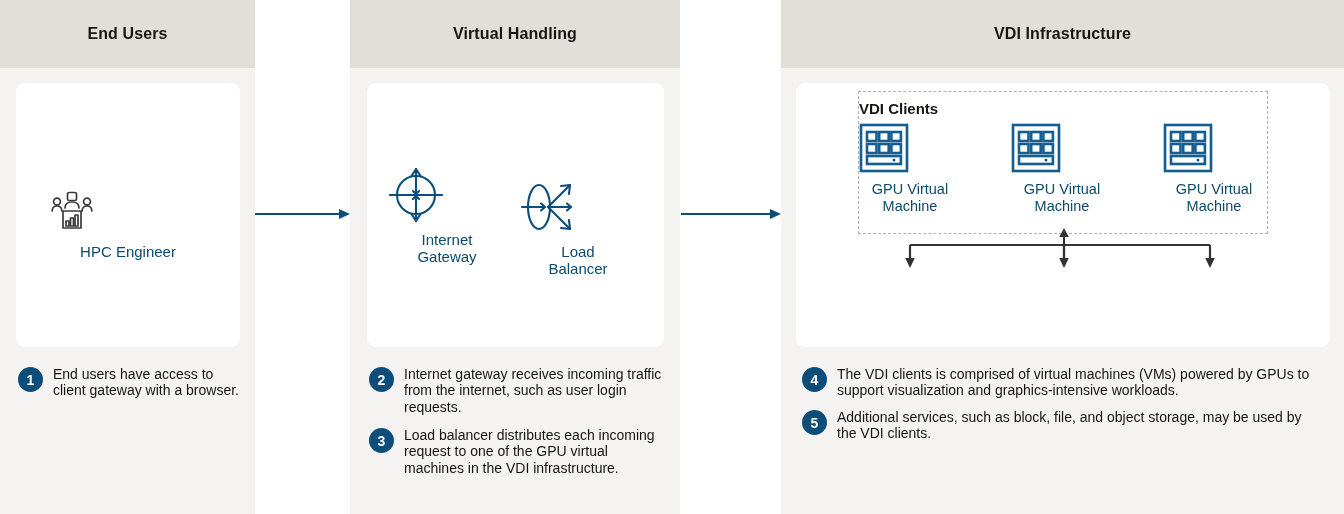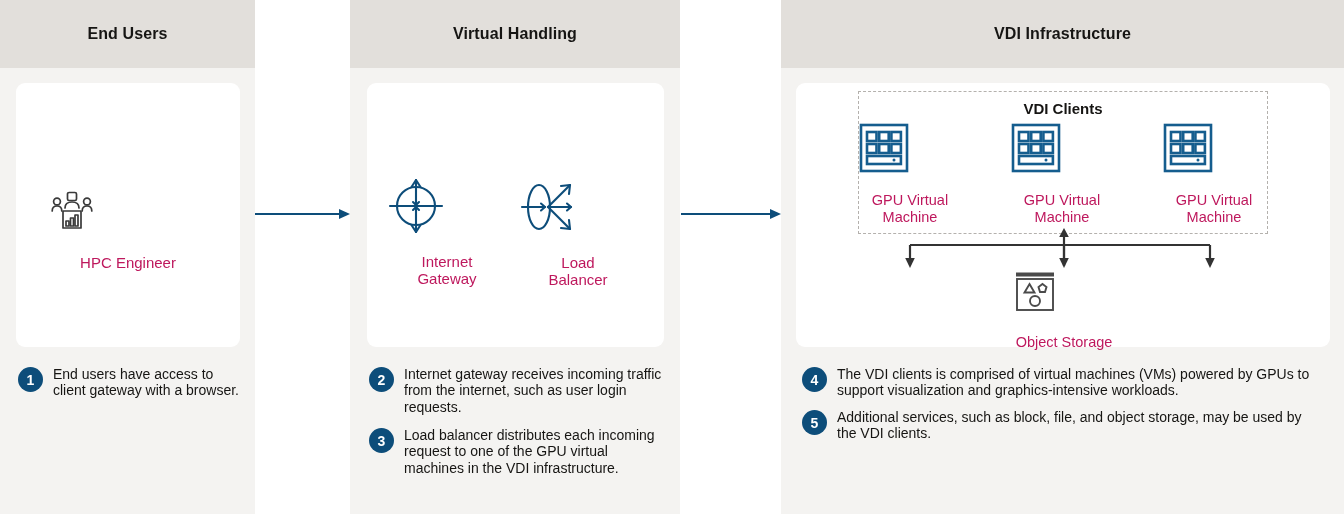--- a/index.html
+++ b/index.html
@@ -24,31 +24,31 @@
   .col-body{position:absolute;left:0;top:68px;width:100%;bottom:0;}
 
   
   .card{
     position:absolute;background:#ffffff;border-radius:9px;
   }
 
   
   .node{position:absolute;text-align:center;}
   .node .label{
-    font-size:15px;color:#be185d;line-height:1.15;margin-top:18px;
+    font-size:15px;color:#0c4a6e;line-height:1.15;margin-top:7px;
     white-space:pre-line;
   }
   .node .label.sm{font-size:14.5px;}
 
   
   .dashed-group{
     position:absolute;border:1px dashed #b4b1ad;background:transparent;
   }
   .group-title{
-    position:absolute;left:0;top:8px;width:100%;text-align:center;
+    position:absolute;left:0;top:8px;width:100%;text-align:left;
     font-size:15px;font-weight:bold;color:#161513;
   }
 
   
   .callout{position:absolute;display:flex;align-items:flex-start;}
   .badge{
     flex:0 0 auto;width:25px;height:25px;border-radius:50%;
     background:#0d4d7a;color:#fff;font-size:14px;font-weight:bold;
     display:flex;align-items:center;justify-content:center;
     margin-right:10px;margin-top:1px;
@@ -102,21 +102,21 @@
     </svg>
   </div>
 
   <div class="column" style="left:350px;width:330px;height:514px;">
     <div class="col-header">Virtual Handling</div>
     <div class="col-body"></div>
   </div>
 
   <div class="card" style="left:367px;top:83px;width:297px;height:264px;"></div>
 
-  <div class="node" style="left:387px;top:177px;width:120px;">
+  <div class="node" style="left:387px;top:166px;width:120px;">
     <span>
       <svg width="58" height="58" viewBox="0 0 58 58" fill="none" stroke="#0d4d7a" stroke-width="2.1" stroke-linecap="round" stroke-linejoin="round">
         <circle cx="29" cy="29" r="19"></circle>
 
         <line x1="29" y1="3" x2="29" y2="55"></line>
 
         <line x1="3" y1="29" x2="55" y2="29"></line>
 
         <path d="M29 3 L24.5 10 M29 3 L33.5 10"></path>
 
@@ -238,32 +238,20 @@
 
       <path d="M178 17 L178 30" stroke="#333333" stroke-width="2.2" fill="none"></path>
       <path d="M178 40 L173.2 30 L182.8 30 Z" fill="#333333"></path>
 
       <path d="M324 17 L324 30" stroke="#333333" stroke-width="2.2" fill="none"></path>
       <path d="M324 40 L319.2 30 L328.8 30 Z" fill="#333333"></path>
     </svg>
   </div>
 
 
-  <div class="node" style="left:1012px;top:270px;width:104px;">
-    <span>
-      <svg width="46" height="46" viewBox="0 0 46 46" fill="none" stroke="#4a4a4a" stroke-width="1.9">
-        <rect x="4" y="2.5" width="38" height="4" fill="#4a4a4a" stroke="none"></rect>
-        <rect x="5" y="9" width="36" height="31"></rect>
-        <path d="M17.5 14 L22.5 22.5 L12.5 22.5 Z"></path>
-        <path d="M30.5 14 L34.5 17 L33 22 L28 22 L26.5 17 Z"></path>
-        <circle cx="23" cy="31" r="5"></circle>
-      </svg>
-    </span>
-    <div class="label sm">Object Storage</div>
-  </div>
 
 
   <div class="callout" style="left:18px;top:366px;width:225px;">
     <div class="badge">1</div>
     <div class="text">End users have access to client gateway with a browser.</div>
   </div>
 
   <div class="callout" style="left:369px;top:366px;width:295px;">
     <div class="badge">2</div>
     <div class="text">Internet gateway receives incoming traffic from the internet, such as user login requests.</div>

